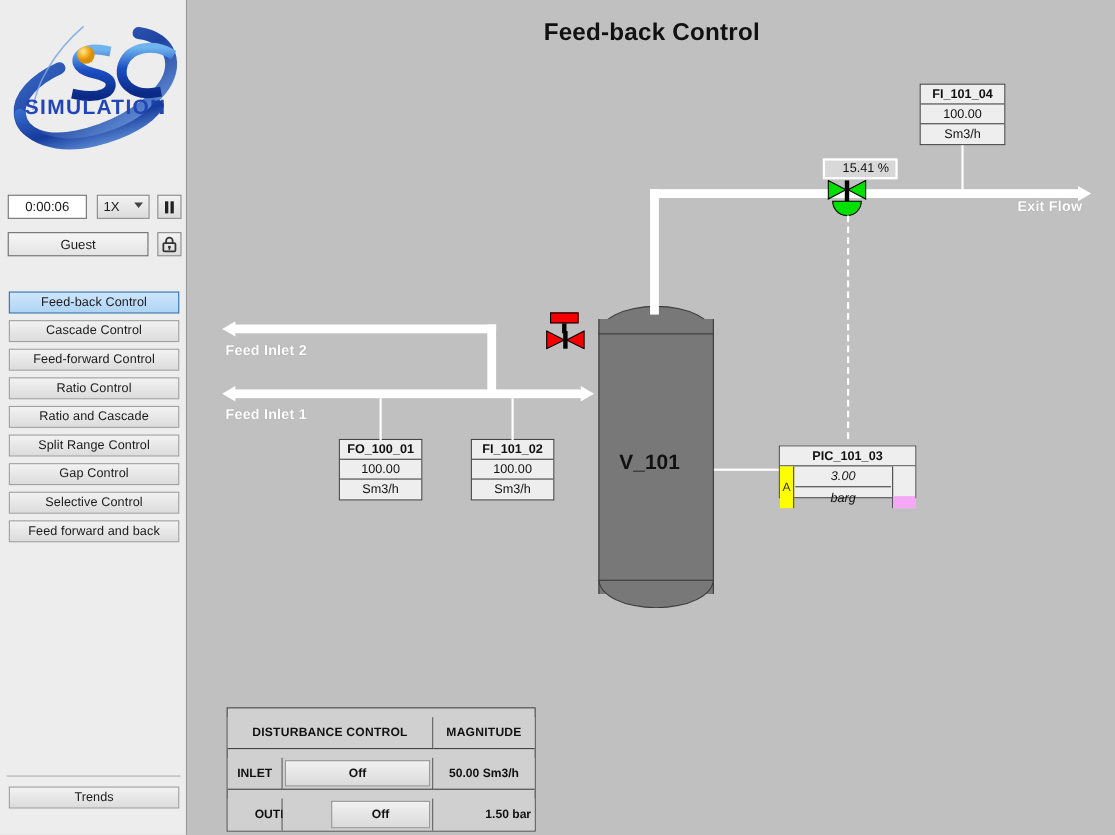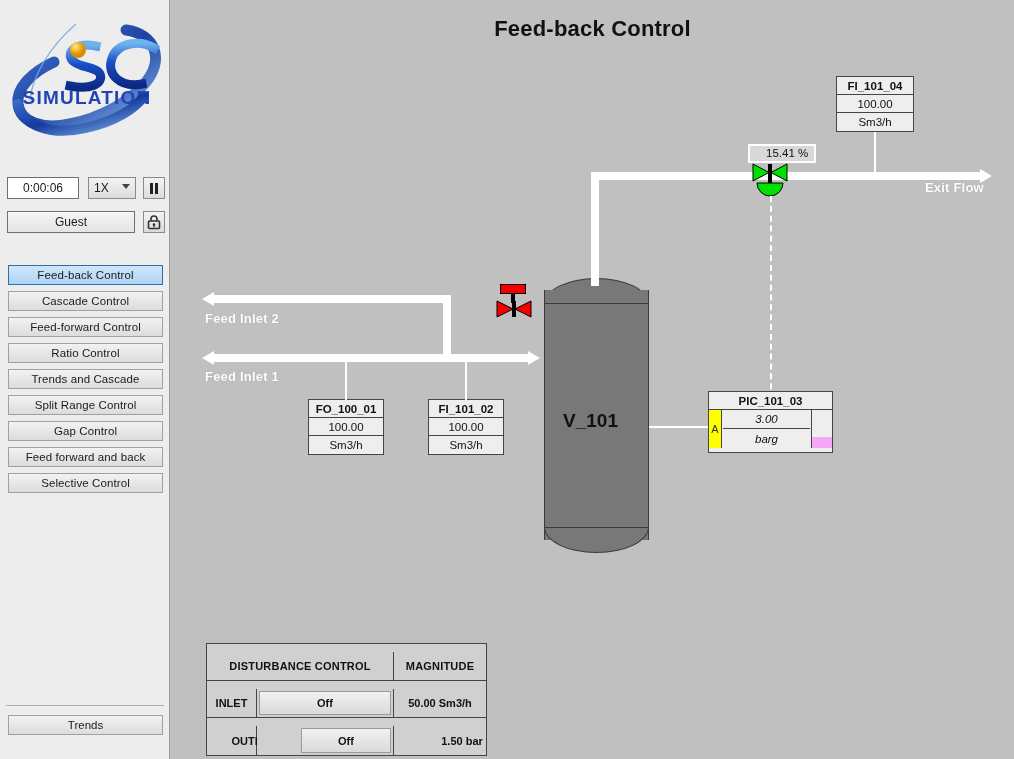--- a/index.html
+++ b/index.html
@@ -184,22 +184,22 @@
   .inst .row {
     height: 18px; display: flex; align-items: center; justify-content: center;
     border-bottom: 1px solid #444444;
   }
   .inst .row:last-child { border-bottom: none; }
   .inst .tagrow { font-weight: bold; }
 
   
   #pic-box {
     position: absolute;
-    left: 537px; top: 391px;
-    width: 125px; height: 62px;
+    left: 537px; top: 405px;
+    width: 125px; height: 48px;
     border: 1px solid #444;
     background: #eeeeee;
     font-size: 11.5px; color: #111;
   }
   #pic-box .tagrow {
     height: 18px; display: flex; align-items: center; justify-content: center;
     font-weight: bold; border-bottom: 1px solid #444;
     background: #eeeeee;
   }
   #pic-box .body { position: relative; height: 38px; }
@@ -350,25 +350,25 @@
           <rect x="6.3" y="10.6" width="1.4" height="2.6" fill="#333"></rect>
         </svg>
       </div>
     </div>
 
     <div id="navlist">
       <div class="nav-btn active">Feed-back Control</div>
       <div class="nav-btn">Cascade Control</div>
       <div class="nav-btn">Feed-forward Control</div>
       <div class="nav-btn">Ratio Control</div>
-      <div class="nav-btn">Trends and Cascade</div>
+      <div class="nav-btn">Ratio and Cascade</div>
       <div class="nav-btn">Split Range Control</div>
       <div class="nav-btn">Gap Control</div>
+      <div class="nav-btn">Selective Control</div>
       <div class="nav-btn">Feed forward and back</div>
-      <div class="nav-btn">Selective Control</div>
     </div>
 
     <div id="sidebar-divider-bot"></div>
     <div id="trends-btn">Trends</div>
   </div>
 
   <div id="canvas">
 
     <div id="page-title">Feed-back Control</div>
 

